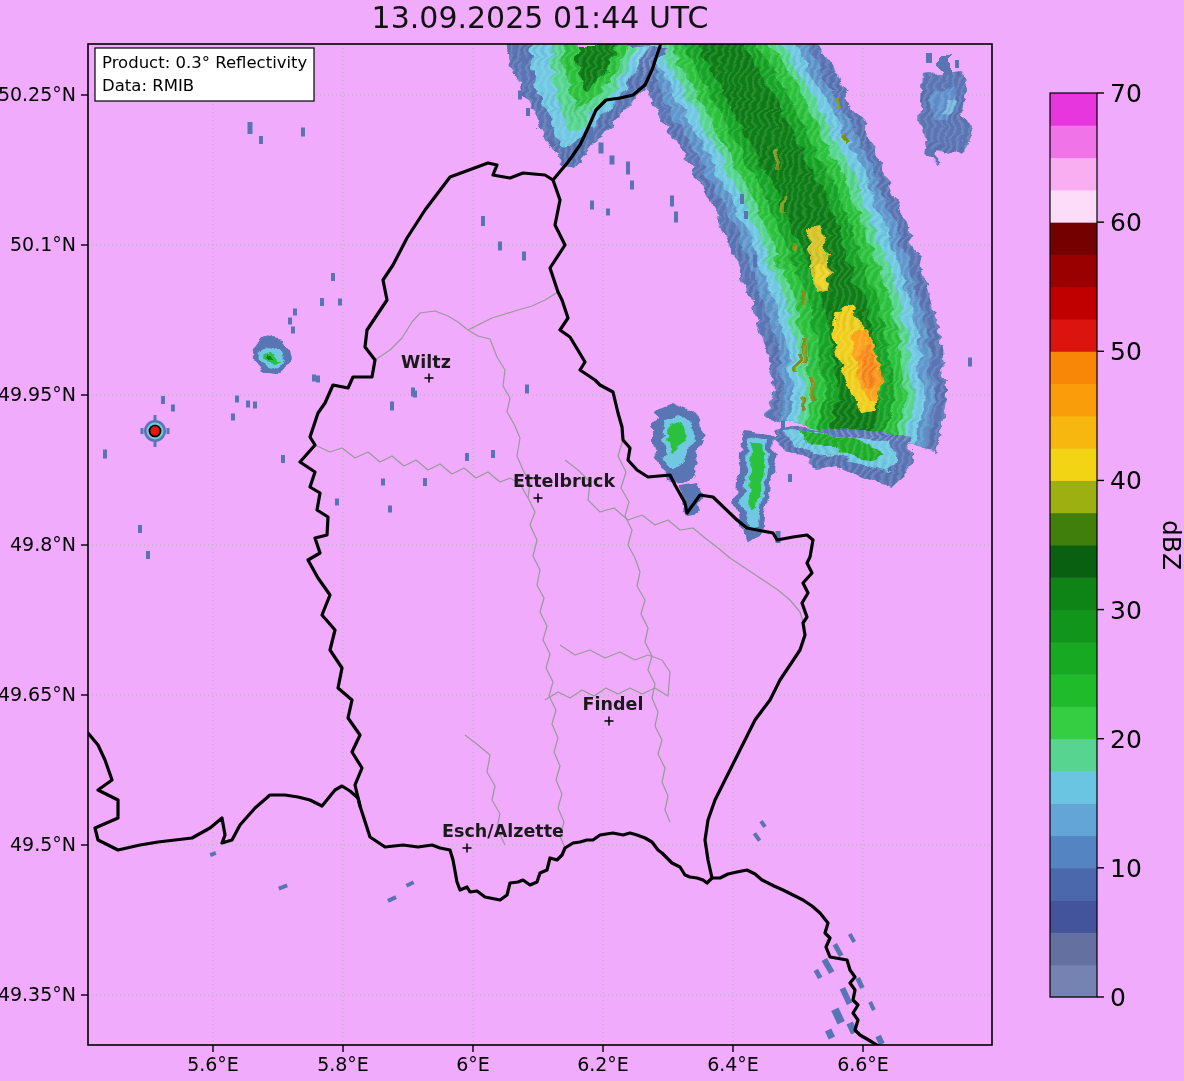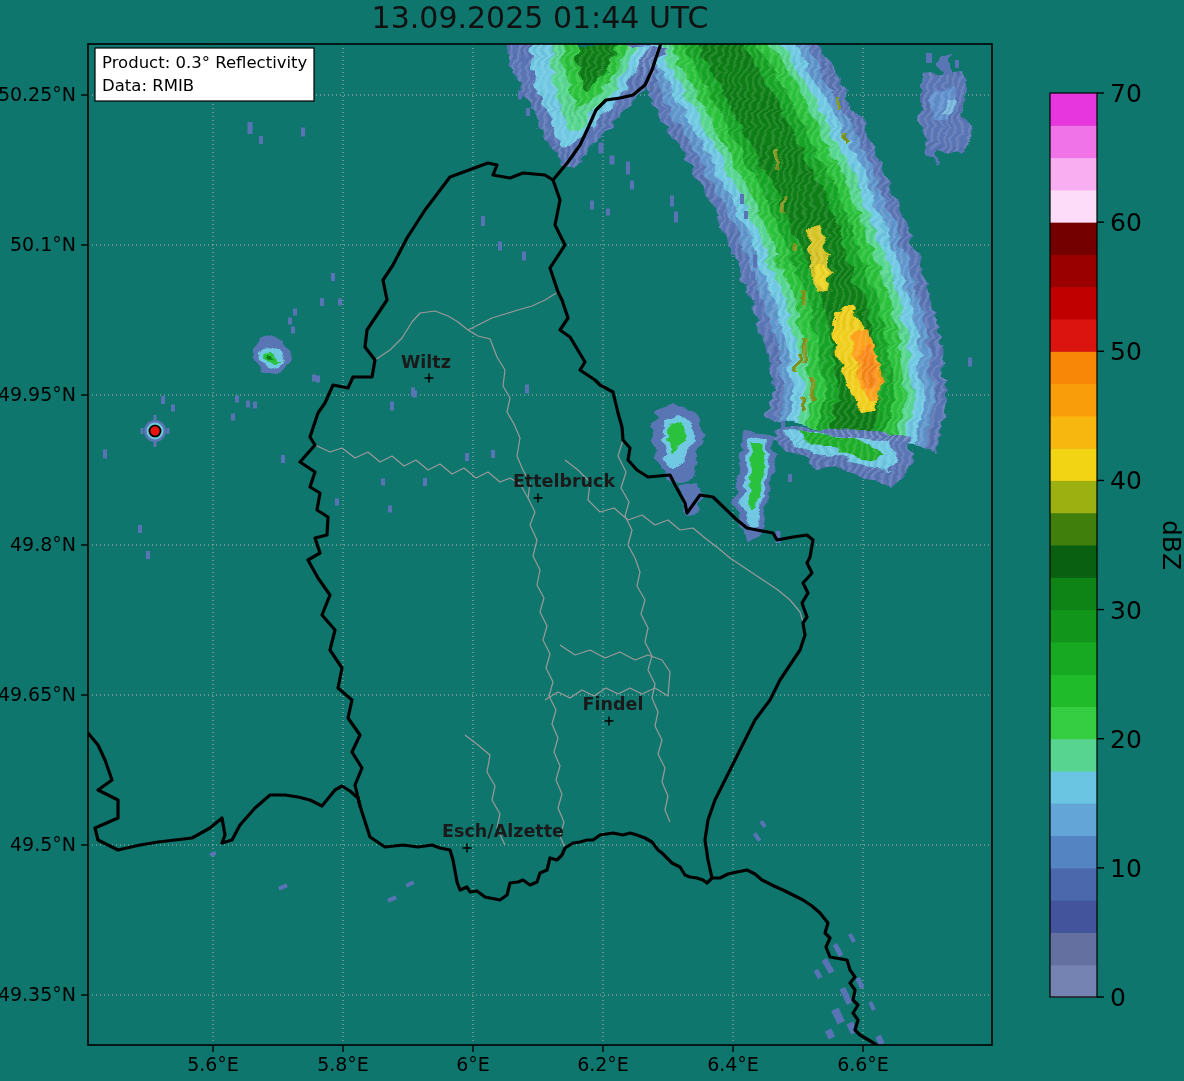--- a/index.html
+++ b/index.html
@@ -1,16 +1,16 @@
 <!DOCTYPE html>
 <html><head>
 <meta charset="utf-8">
 <style>
   html,body{margin:0;padding:0;background:#ffffff;}
-  .figure{position:relative;width:1184px;height:1081px;background:#0f766e;overflow:hidden;
+  .figure{position:relative;width:1184px;height:1081px;background:#f0abfc;overflow:hidden;
           font-family:"DejaVu Sans","Liberation Sans",sans-serif;}
   svg{display:block}
   text{font-family:"DejaVu Sans","Liberation Sans",sans-serif;}
 </style>
 </head>
 <body>
 
 <div class="figure">
   <svg id="fig-svg" width="1184" height="1081" viewBox="0 0 1184 1081">
     <defs>

